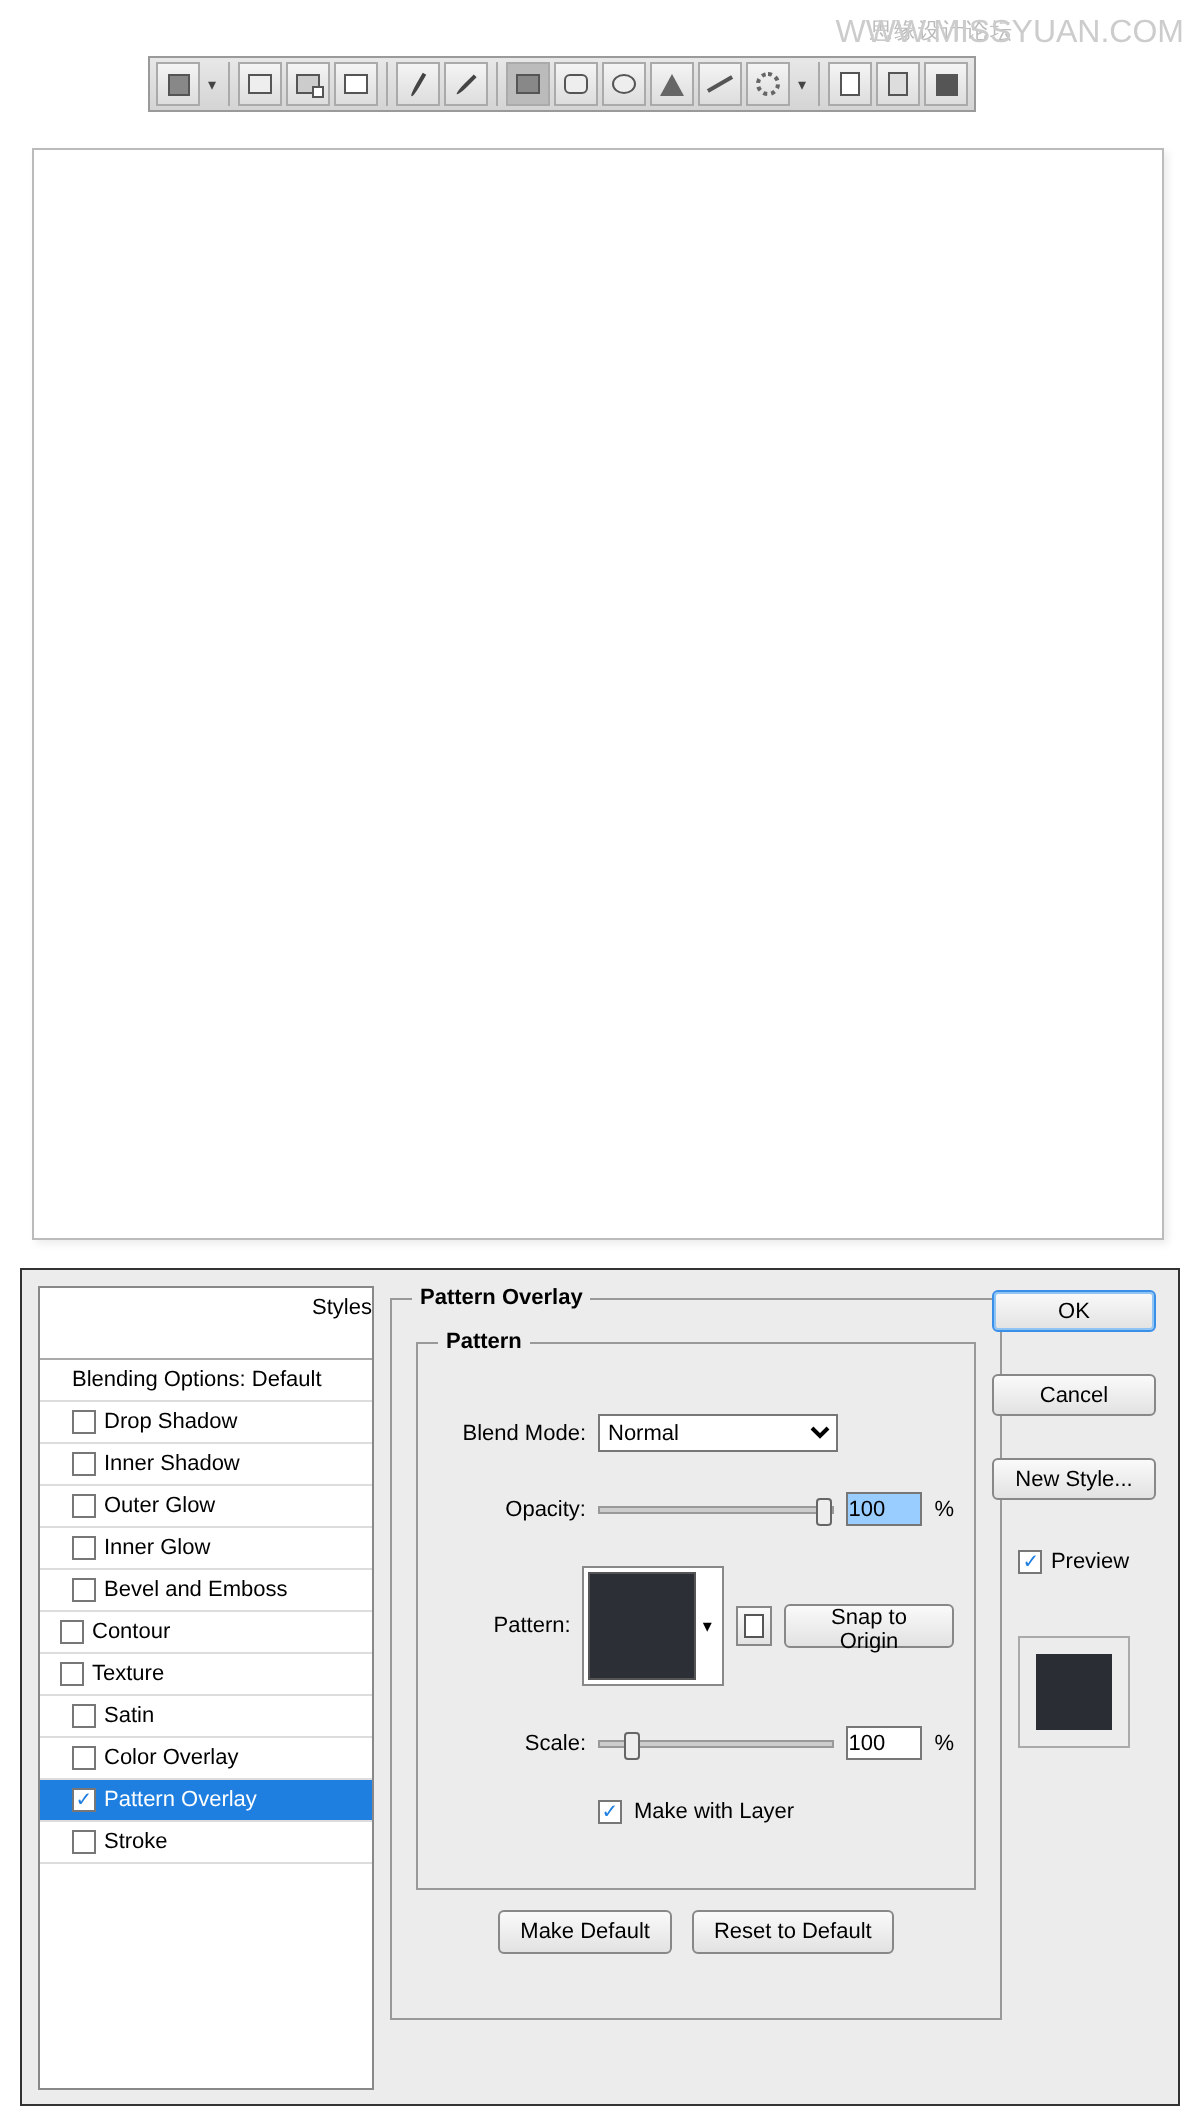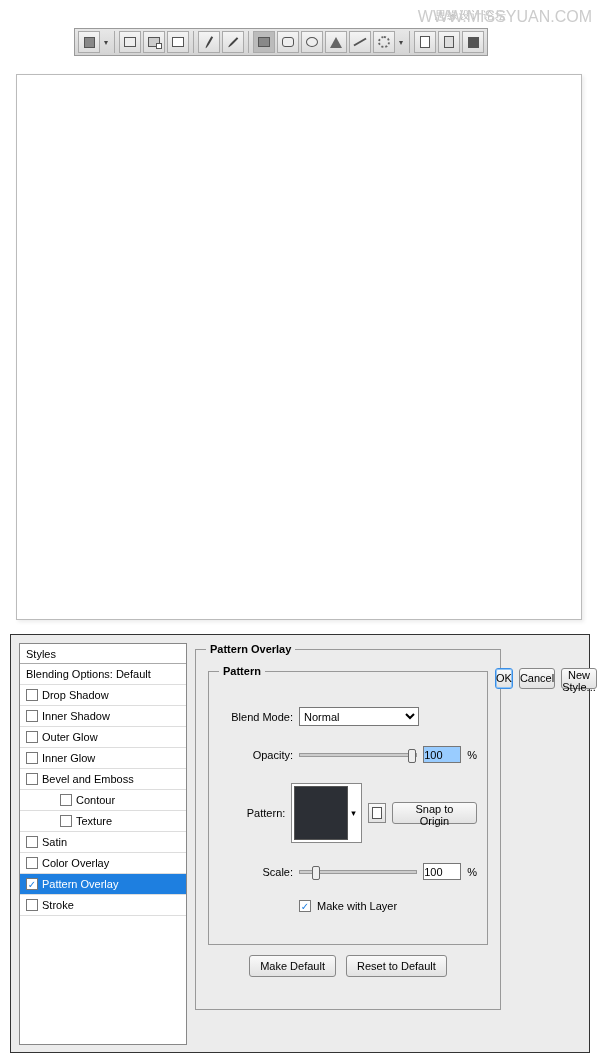--- a/index.html
+++ b/index.html
@@ -27,23 +27,23 @@
 .ico-doc { width:10px;height:12px;border:1px solid #555;background:#fff; }
 
 
 .canvas { position: absolute; top: 74px; left: 16px; width: 566px; height: 546px; background:#fff; border:1px solid #bbb; box-shadow: 2px 2px 4px rgba(0,0,0,0.08); }
 
 
 .dialog { position: absolute; top: 634px; left: 10px; width: 580px; height: 419px; background:#ececec; border:1px solid #333; }
 
 
 .styles-panel { position:absolute; top:8px; left:8px; width:168px; height:402px; background:#fff; border:1px solid #888; }
-.styles-header { height:20px; line-height:20px; padding-left:6px; border-bottom:1px solid #aaa; }
-.styles-row { height:21px; line-height:21px; padding-left:6px; border-bottom:1px solid #ddd; display:flex; align-items:center; gap:4px; cursor:pointer; }
-.styles-row.indent { padding-left:40px; }
+.styles-header { height:36px; line-height:20px; padding-left:6px; border-bottom:1px solid #aaa;text-align:right; }
+.styles-row { height:21px; line-height:21px; padding-left:16px; border-bottom:1px solid #ddd; display:flex; align-items:center; gap:4px; cursor:pointer; }
+.styles-row.indent { padding-left:10px; }
 .styles-row.selected { background:#1e7fe0; color:#fff; }
 .chk { width:12px; height:12px; border:1px solid #777; background:#fff; display:inline-flex; align-items:center; justify-content:center; font-size:10px; color:#1e7fe0; }
 
 
 .center { position:absolute; top:8px; left:184px; width:306px; }
 fieldset { border:1px solid #999; padding:10px 10px 12px 10px; margin-bottom:8px; }
 legend { padding:0 4px; font-weight:bold; font-size:11px; }
 fieldset.inner { margin: 0 2px; }
 .row { display:flex; align-items:center; margin:20px 0; gap:6px; }
 .lbl { width:74px; text-align:right; }
@@ -51,21 +51,21 @@
 .slider { flex:1; height:4px; background:#ccc; border:1px solid #999; position:relative; }
 .slider .thumb { position:absolute; top:-5px; width:8px; height:14px; background:#eee; border:1px solid #666; border-radius:2px; }
 .numbox { width:38px; height:17px; border:1px solid #777; font-size:11px; }
 .numbox.hl { background:#99ccff; }
 .pattern-swatch { width:54px; height:54px; background:#2c2f35; border:1px solid #555; }
 .swatch-wrap { border:1px solid #888; padding:2px; background:#fff; display:flex; align-items:center; }
 .btn { height:22px; padding:0 10px; background:linear-gradient(#fafafa,#e2e2e2); border:1px solid #888; border-radius:3px; cursor:pointer; font-size:11px; }
 .smallicon { width:20px; height:20px; border:1px solid #888; background:linear-gradient(#fafafa,#e2e2e2); cursor:pointer; display:inline-flex;align-items:center;justify-content:center; }
 
 
-.rightcol { position:absolute; top:10px; right:10px; width:84px; display:flex; flex-direction:row; gap:6px; align-items:center; }
+.rightcol { position:absolute; top:10px; right:10px; width:84px; display:flex; flex-direction:column; gap:21px; align-items:center; }
 .rbtn { width:82px; height:21px; background:linear-gradient(#fafafa,#e2e2e2); border:1px solid #888; border-radius:3px; cursor:pointer; font-size:11px; }
 .rbtn.primary { border:1px solid #3a8fe8; box-shadow:0 0 0 1px #8fc4f5 inset; }
 .preview-row { display:flex; align-items:center; gap:4px; margin-top:4px; }
 .preview-box { margin-top:10px; width:56px; height:56px; background:#ececec; display:flex; align-items:center; justify-content:center; border:1px solid #aaa; }
 .preview-inner { width:38px; height:38px; background:#2a2e34; }
 </style>
 </head>
 <body>
 
 <div class="watermark2">思缘设计论坛</div>

